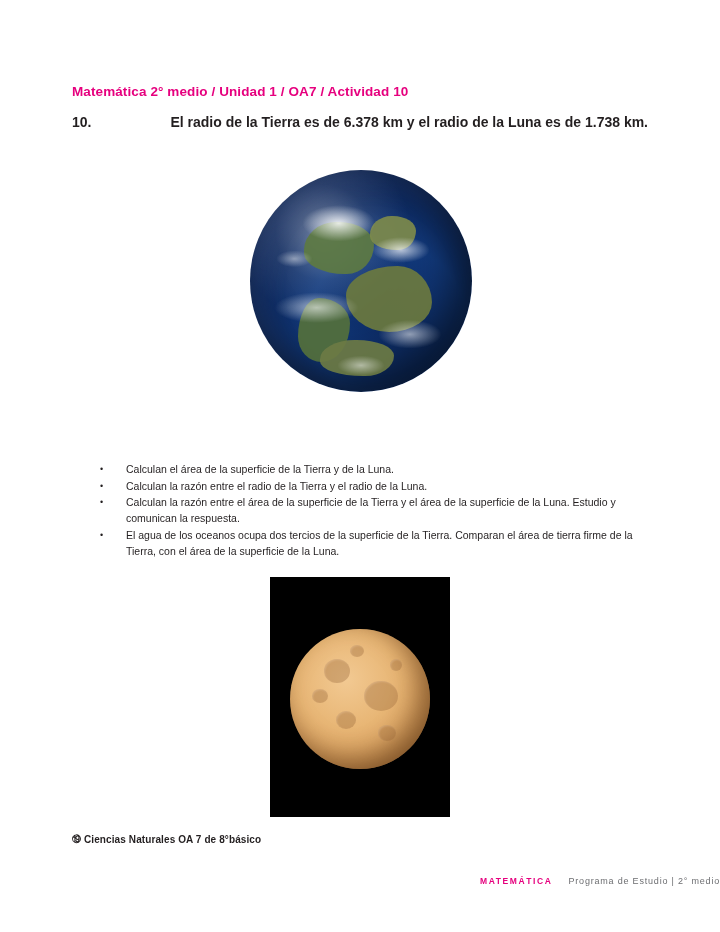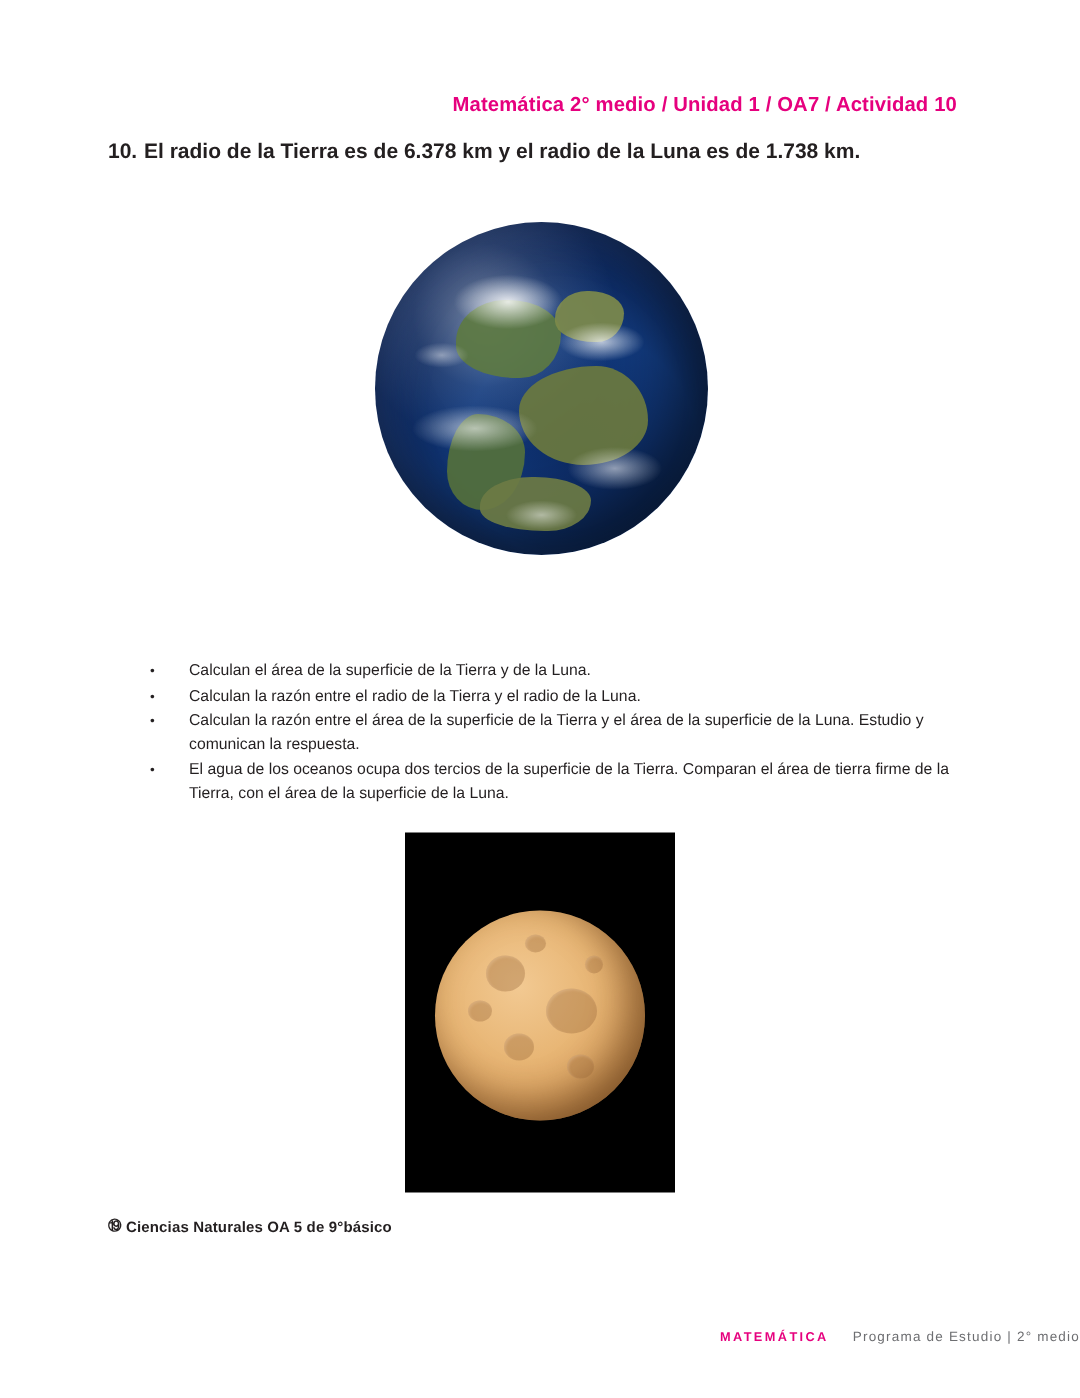--- a/index.html
+++ b/index.html
@@ -16,45 +16,46 @@
     position: relative;
   }
   .page {
     position: relative;
     width: 720px;
     height: 932px;
     box-sizing: border-box;
     padding: 0 72px;
   }
   .doc-title {
-    text-align: right;
+    text-align: left;
     color: #e6007e;
     font-size: 13.5px;
     font-weight: bold;
     letter-spacing: 0.1px;
-    margin: 10px;
-    padding-top: 52px;
+    margin: 0;
+    padding-top: 84px;
   }
   .intro-row {
     display: flex;
     align-items: flex-start;
     margin-top: 14px;
     font-size: 14px;
     font-weight: bold;
     line-height: 1.35;
     color: #231f20;
   }
   .intro-num {
     width: 24px;
     flex: 0 0 24px;
     font-weight: bold;
   }
   .intro-text {
     flex: 1 1 auto;
     font-weight: bold;
+    text-align: right;
   }
 
   
   .earth-wrap {
     margin-top: 16px;
     display: flex;
     justify-content: center;
   }
   .earth {
     position: relative;
@@ -252,21 +253,21 @@
         <div class="crater c4"></div>
         <div class="crater c5"></div>
         <div class="crater c6"></div>
         <div class="crater c7"></div>
       </div>
     </div>
   </div>
 
   <div class="footnote">
     <span class="sup">⑲</span>
-    <span>Ciencias Naturales OA 5 de 9°básico</span>
+    <span>Ciencias Naturales OA 7 de 8°básico</span>
   </div>
 
   <div class="page-footer">
     <span class="footer-brand">MATEMÁTICA</span>
     <span class="footer-text">Programa de Estudio  |  2° medio</span>
   </div>
 
 </div>
 
 </body></html>

